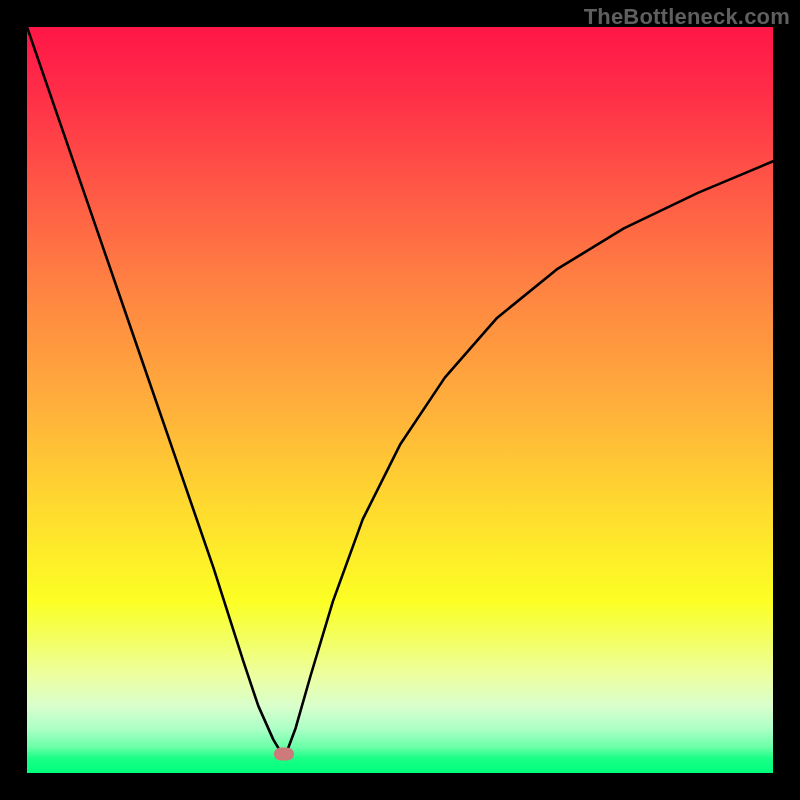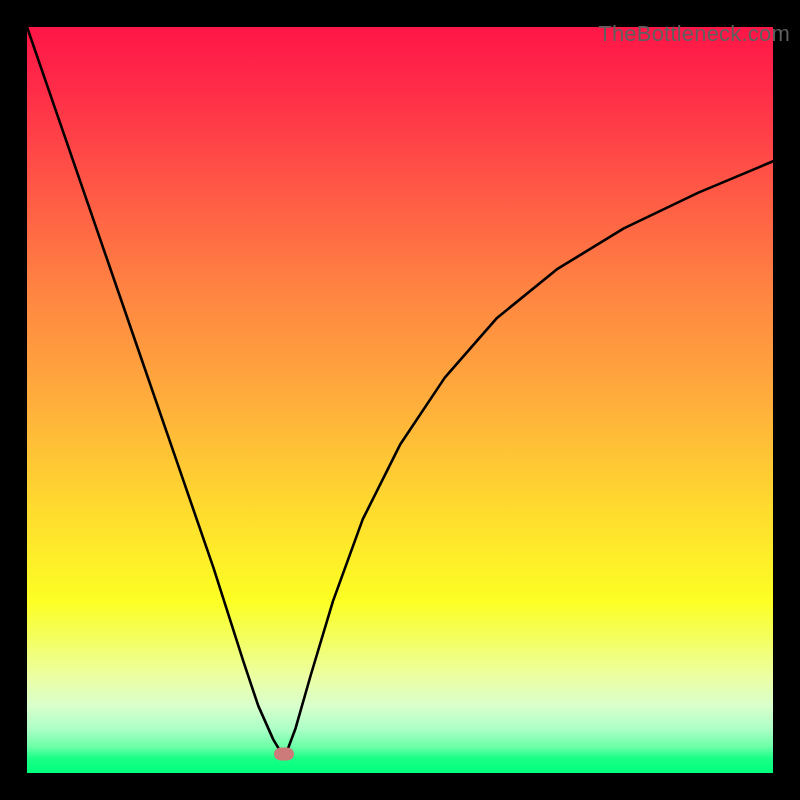--- a/index.html
+++ b/index.html
@@ -11,25 +11,25 @@
     font-family: Arial, Helvetica, sans-serif;
   }
   .frame {
     position: relative;
     width: 800px;
     height: 800px;
     background: #000;
   }
   .watermark {
     position: absolute;
-    top: 21px;
+    top: 4px;
     right: 10px;
     color: #5f5f5f;
     font-size: 22px;
-    font-weight: 400;
+    font-weight: 700;
     letter-spacing: 0.2px;
     z-index: 10;
   }
   .plot-area {
     position: absolute;
     left: 27px;
     top: 27px;
     width: 746px;
     height: 746px;
     overflow: hidden;

